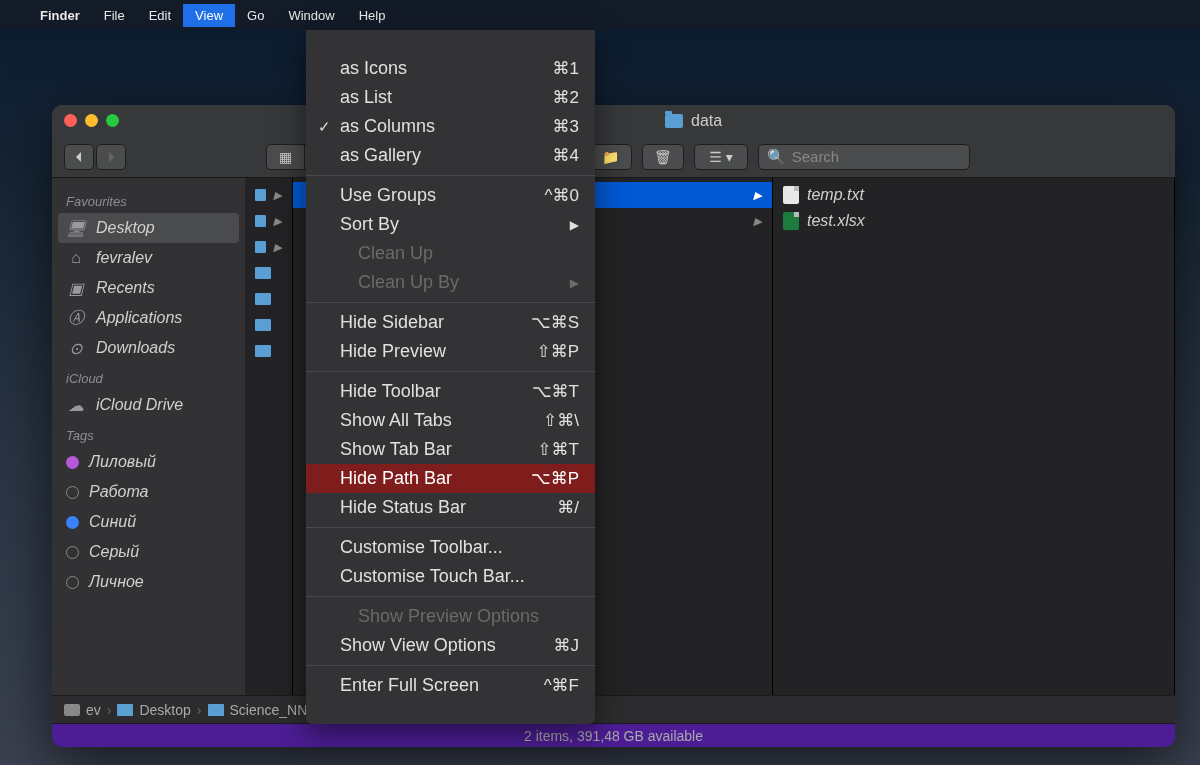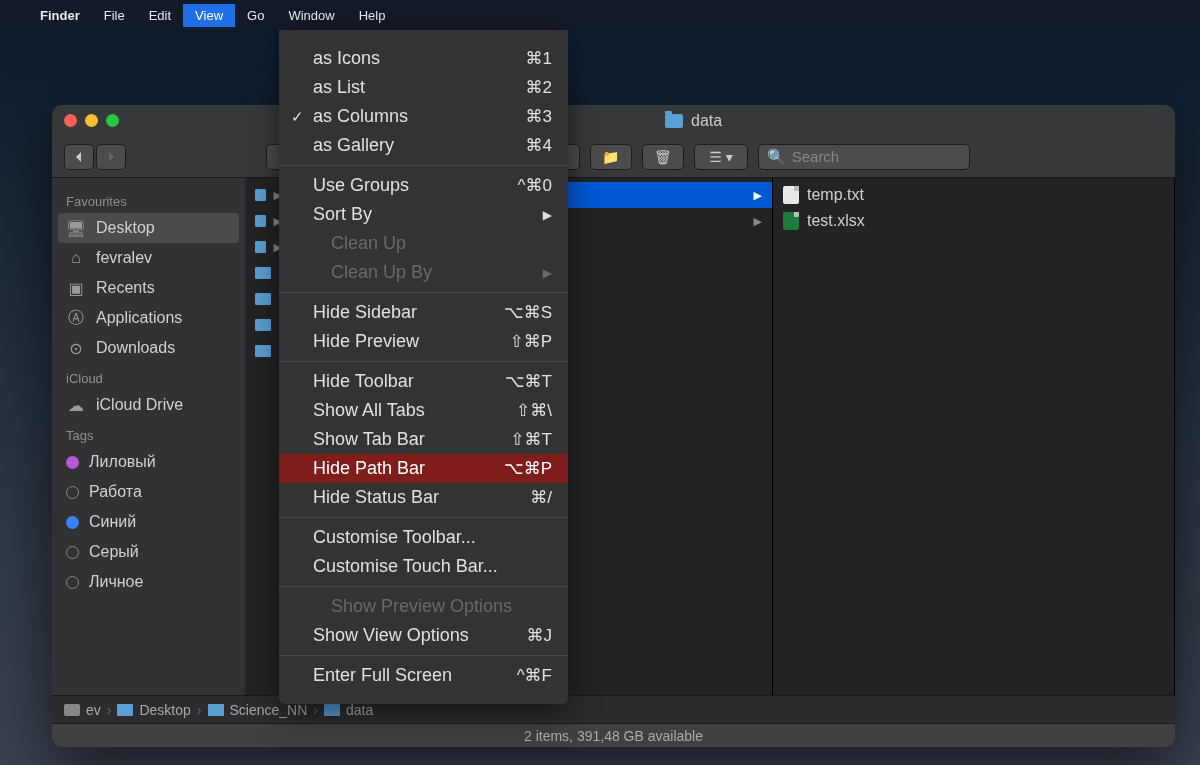--- a/index.html
+++ b/index.html
@@ -2,21 +2,21 @@
 <html><head>
 <meta charset="utf-8">
 <style>
 * { margin:0; padding:0; box-sizing:border-box; font-family:-apple-system,"Helvetica Neue",Arial,sans-serif; }
 body { width:1200px; height:765px; background:linear-gradient(180deg,#0a1a2e 0%,#1a2838 30%,#2a3544 60%,#3a4150 100%); overflow:hidden; position:relative; }
 .menubar { height:30px; background:rgba(20,28,40,0.9); display:flex; align-items:center; padding-left:18px; gap:0; color:#e8e8e8; font-size:13px; }
 .menubar .apple { font-size:18px; margin-right:10px; }
 .menubar .mi { padding:4px 12px; cursor:default; }
 .menubar .mi.bold { font-weight:600; }
 .menubar .mi.active { background:#1e6fe8; color:#fff; }
-.dropdown { position:absolute; top:30px; left:279px; width:289px; background:#333335; border-radius:0 0 6px 6px; padding:14px 0; box-shadow:0 10px 30px rgba(0,0,0,0.5); z-index:100; }
+.dropdown { position:absolute; top:30px; left:306px; width:289px; background:#333335; border-radius:0 0 6px 6px; padding:24px 0; box-shadow:0 10px 30px rgba(0,0,0,0.5); z-index:100; }
 .dd-item { display:flex; align-items:center; padding:2px 16px 2px 34px; color:#e0e0e0; font-size:18px; height:29px; position:relative; }
 .dd-item.disabled { color:#6a6a6a;margin-left:18px; }
 .dd-item.hl { background:#7f1d1d; color:#fff; }
 .dd-item .check { position:absolute; left:12px; font-size:15px; }
 .dd-item .sc { margin-left:auto; font-size:17px; letter-spacing:0px; }
 .dd-item .arrow { margin-left:auto; font-size:12px; }
 .dd-item.disabled .arrow { color:#6a6a6a; }
 .dd-sep { height:1px; background:#4a4a4c; margin:5px 0; }
 .finder { position:absolute; top:105px; left:52px; width:1123px; height:642px; background:#2c2c2e; border-radius:10px; box-shadow:0 20px 60px rgba(0,0,0,0.6); display:flex; flex-direction:column; overflow:hidden; }
 .titlebar { height:73px; background:#37383a; display:flex; flex-direction:column; border-bottom:1px solid #1a1a1a; }
@@ -29,21 +29,21 @@
 .folder-icon::before { content:""; position:absolute; top:-3px; left:0; width:7px; height:3px; background:#5a9fd4; border-radius:1px 1px 0 0; }
 .trow2 { height:41px; display:flex; align-items:center; padding:0 12px; gap:10px; }
 .nav-btns { display:flex; gap:2px; }
 .btn { background:#4b4c4e; border:1px solid #1e1e1e; border-radius:5px; height:26px; min-width:30px; display:flex; align-items:center; justify-content:center; color:#ccc; font-size:14px; }
 .btn.disabled { color:#666; }
 .viewseg { display:flex; margin-left:130px; }
 .viewseg .btn { border-radius:0; border-right:none; width:38px; }
 .viewseg .btn:first-child { border-radius:5px 0 0 5px; }
 .viewseg .btn:last-child { border-radius:0 5px 5px 0; border-right:1px solid #1e1e1e; }
 .search { background:#4b4c4e; border:1px solid #1e1e1e; border-radius:5px; height:26px; width:212px; display:flex; align-items:center; padding:0 8px; color:#888; font-size:15px; gap:6px; }
-.main { flex:1; display:flex; min-height:0; }
+.main { flex:1; display:flex; min-height:0;font-style:italic; }
 .sidebar { width:193px; background:#323234; padding:8px 0; overflow:hidden; }
 .sb-sec { color:#8e8e92; font-size:13px; padding:8px 14px 4px; }
 .sb-item { display:flex; align-items:center; padding:4px 14px; color:#d0d0d0; font-size:16px; gap:10px; height:30px; }
 .sb-item.sel { background:#4a4b4d; border-radius:4px; margin:0 6px; padding:4px 8px; }
 .sb-icon { width:20px; height:16px; display:flex; align-items:center; justify-content:center; color:#9a9a9e; font-size:16px; }
 .tag-dot { width:13px; height:13px; border-radius:50%; border:1.5px solid #888; }
 .tag-dot.purple { background:#b659d8; border:none; }
 .tag-dot.blue { background:#3a82f7; border:none; }
 .columns { flex:1; display:flex; background:#232325; }
 .col { border-right:1px solid #000; display:flex; flex-direction:column; }
@@ -51,21 +51,21 @@
 .col-item { display:flex; align-items:center; padding:4px 10px; color:#d0d0d0; font-size:16px; gap:8px; height:26px; }
 .col-item.sel { background:#0259d4; color:#fff; }
 .col-item .arr { margin-left:auto; color:#888; font-size:11px; }
 .col-item.sel .arr { color:#fff; }
 .file-icon { width:16px; height:18px; background:#e8e8e8; border-radius:2px; position:relative; }
 .file-icon::after { content:""; position:absolute; top:0; right:0; width:5px; height:5px; background:#bbb; }
 .file-icon.xlsx { background:#1e7b3e; }
 .pathbar { height:28px; background:#2c2c2e; border-top:1px solid #1a1a1a; display:flex; align-items:center; padding:0 12px; color:#aaa; font-size:14px; gap:6px; }
 .pathbar .sep { color:#666; }
 .hdicon { width:16px; height:12px; background:#888; border-radius:2px; }
-.status { height:24px; background:#404040; display:flex; align-items:center; justify-content:center; color:#aaa; font-size:14px; border-top:1px solid #1a1a1a; }
+.status { height:24px; background:#4c1d95; display:flex; align-items:center; justify-content:center; color:#aaa; font-size:14px; border-top:1px solid #1a1a1a; }
 .mini-folder { width:16px; height:12px; background:#5a9fd4; border-radius:1px; }
 svg { fill:currentColor; }
 </style>
 </head>
 <body>
 
 <div class="menubar">
   <span class="apple"></span>
   <span class="mi bold">Finder</span>
   <span class="mi">File</span>

